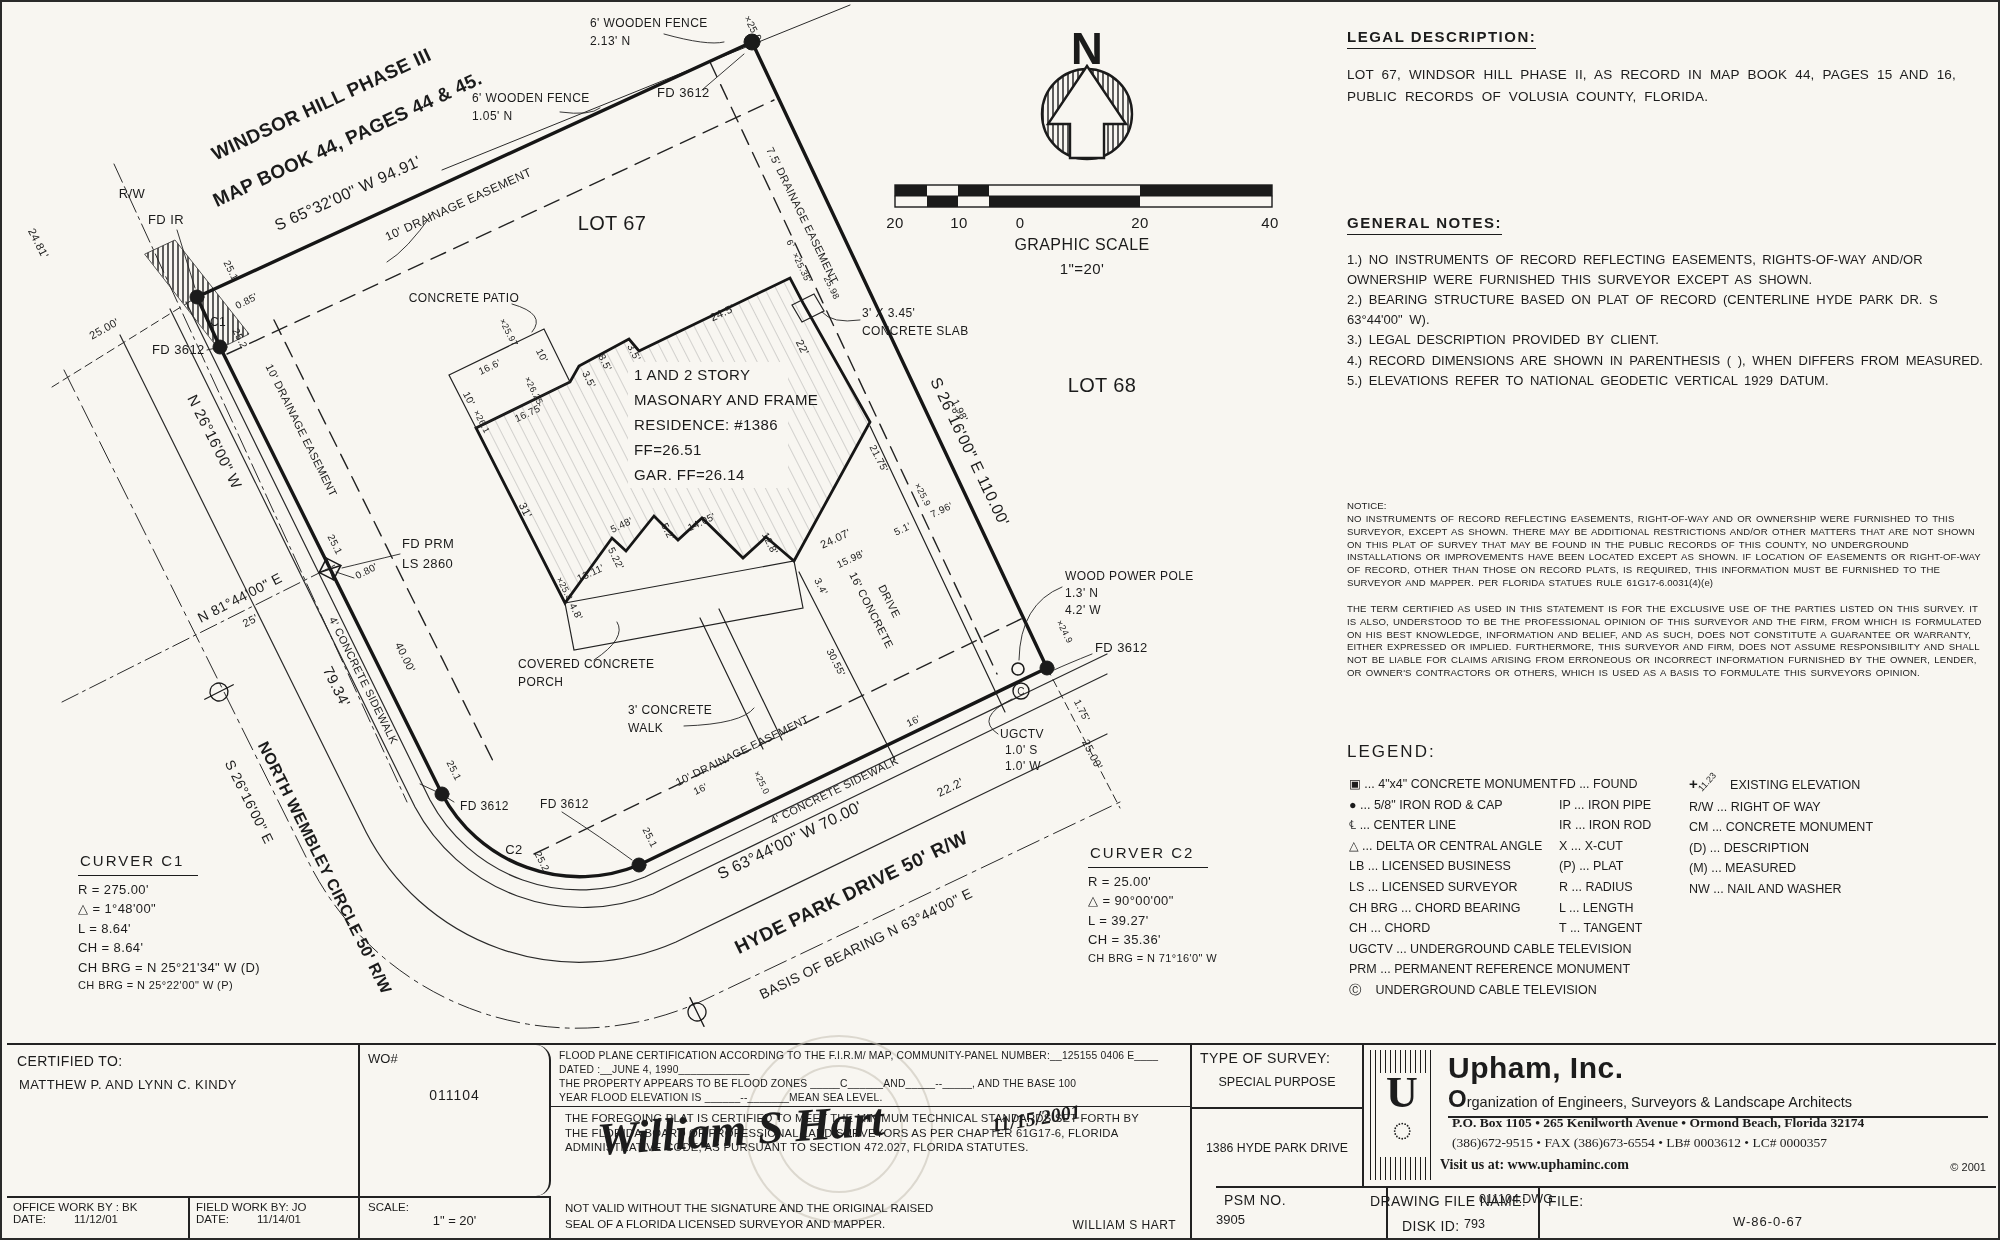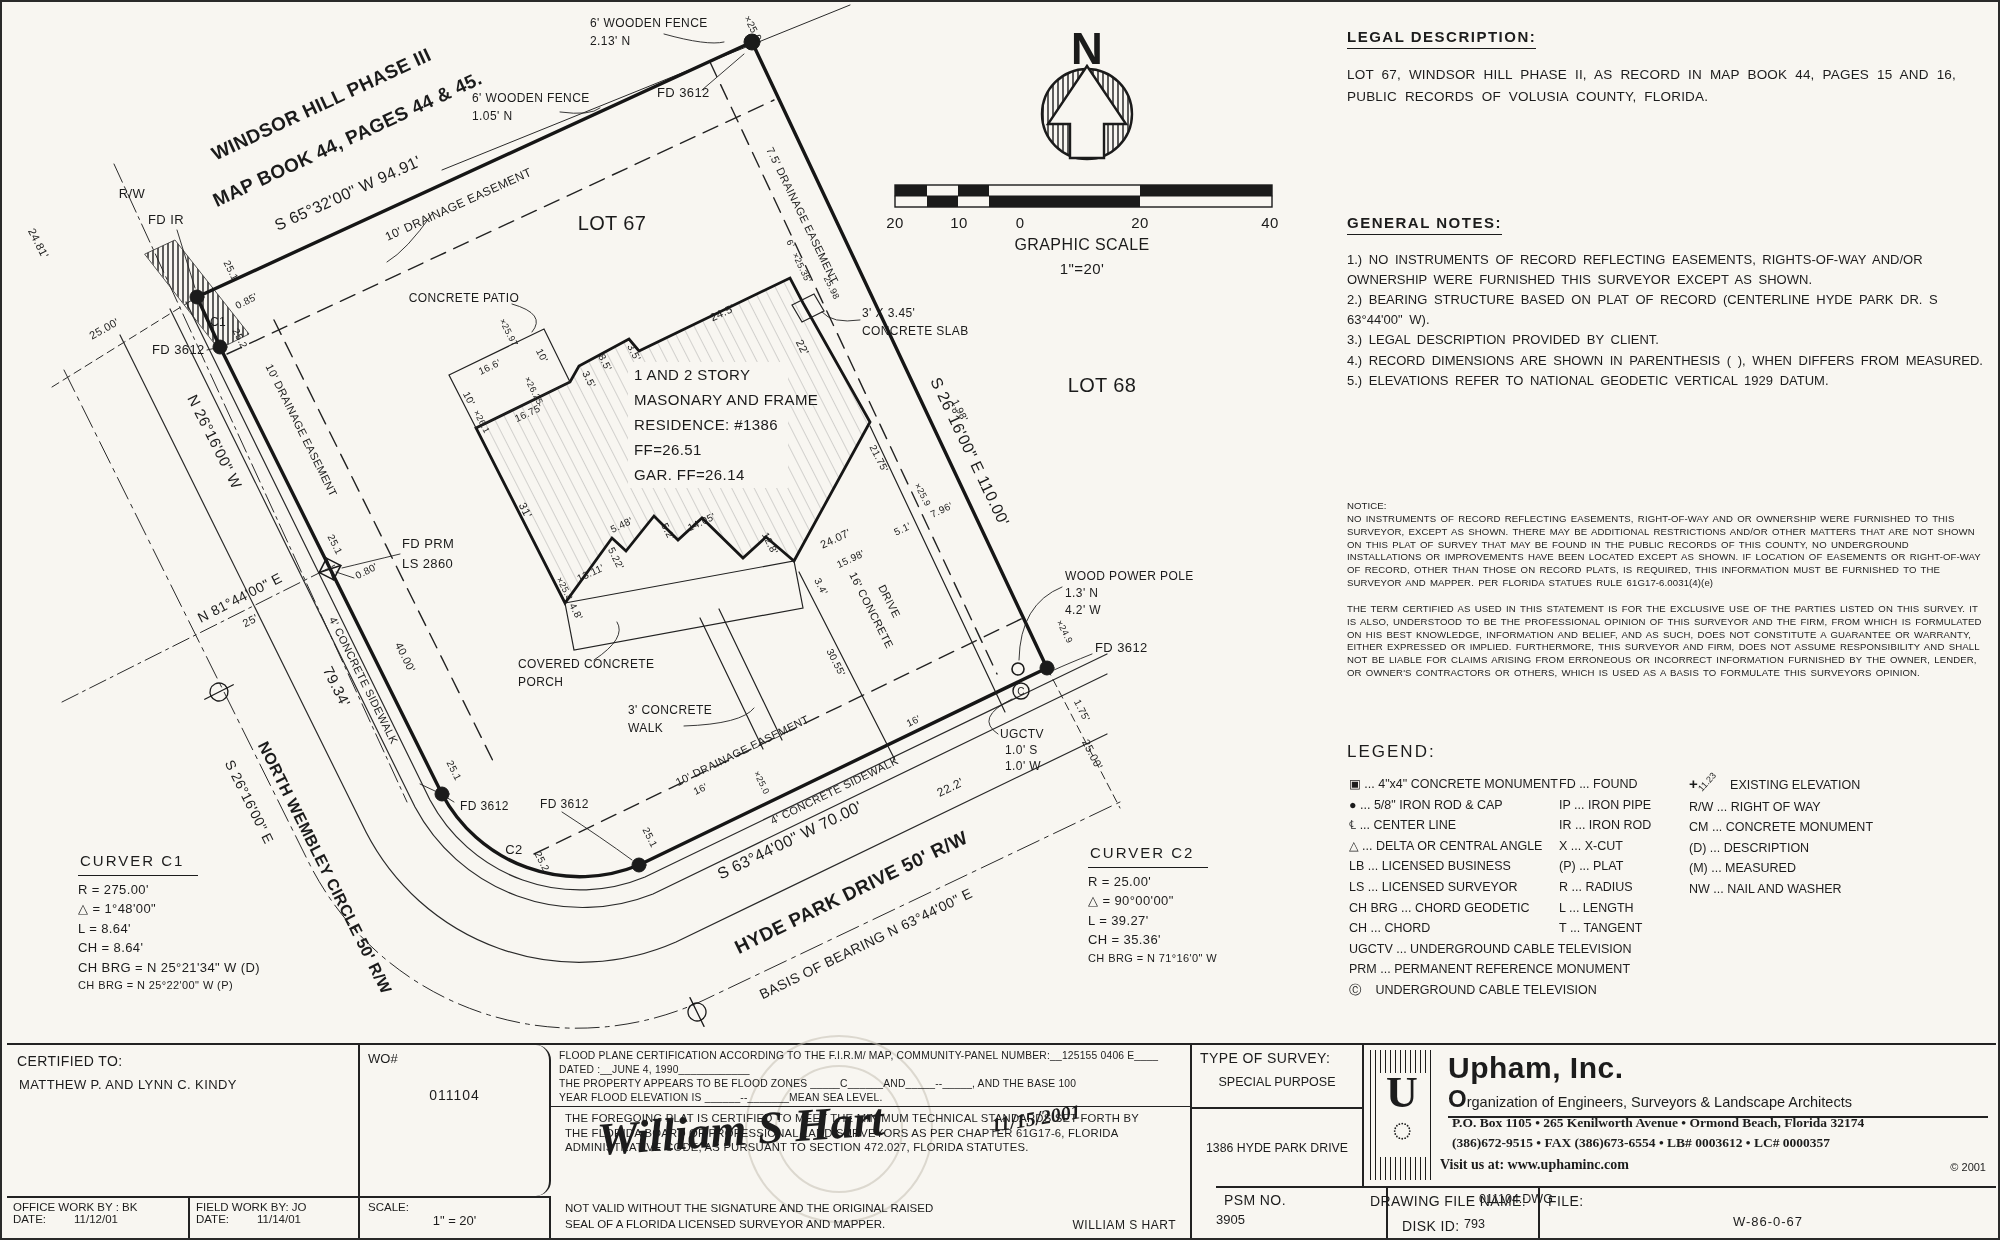--- a/index.html
+++ b/index.html
@@ -315,21 +315,21 @@
     </div>
 
     <div class="abs" style="top:740px;"><span style="font-size:17px;letter-spacing:2px;" data-name="legend-heading">LEGEND:</span></div>
     <div class="abs" style="top:772px;left:2px;width:330px;" data-name="legend-col-1">
         <div class="lg-row" data-name="legend-item">▣ ... 4"x4" CONCRETE MONUMENT</div>
         <div class="lg-row" data-name="legend-item">● ... 5/8" IRON ROD &amp; CAP</div>
         <div class="lg-row" data-name="legend-item">℄ ... CENTER LINE</div>
         <div class="lg-row" data-name="legend-item">△ ... DELTA OR CENTRAL ANGLE</div>
         <div class="lg-row" data-name="legend-item">LB ... LICENSED BUSINESS</div>
         <div class="lg-row" data-name="legend-item">LS ... LICENSED SURVEYOR</div>
-        <div class="lg-row" data-name="legend-item">CH BRG ... CHORD GEODETIC</div>
+        <div class="lg-row" data-name="legend-item">CH BRG ... CHORD BEARING</div>
         <div class="lg-row" data-name="legend-item">CH ... CHORD</div>
         <div class="lg-row" data-name="legend-item">UGCTV ... UNDERGROUND CABLE TELEVISION</div>
         <div class="lg-row" data-name="legend-item">PRM ... PERMANENT REFERENCE MONUMENT</div>
         <div class="lg-row" data-name="legend-item">Ⓒ    UNDERGROUND CABLE TELEVISION</div>
       </div>
     <div class="abs" style="top:772px;left:212px;width:150px;" data-name="legend-col-2">
         <div class="lg-row" data-name="legend-item">FD ... FOUND</div>
         <div class="lg-row" data-name="legend-item">IP ... IRON PIPE</div>
         <div class="lg-row" data-name="legend-item">IR ... IRON ROD</div>
         <div class="lg-row" data-name="legend-item">X ... X-CUT</div>
@@ -414,21 +414,21 @@
       <div class="stripes" data-name="upham-logo-stripes" style="left:6px;top:5px;width:64px;height:130px;"></div>
       <div class="abs" data-name="upham-logo-monogram" style="left:14px;top:28px;width:48px;height:84px;background:#f8f6f1;font-family:'Liberation Serif',serif;font-weight:bold;text-align:center;">
         <div style="font-size:44px;line-height:40px;" data-name="upham-logo-letter">U</div>
         <div style="font-size:34px;line-height:30px;margin-top:2px;">◌</div>
       </div>
       <div class="abs" style="left:84px;top:6px;font-size:30px;font-weight:bold;letter-spacing:.5px;" data-name="upham-name">Upham, Inc.</div>
       <div class="abs" style="left:84px;top:40px;width:540px;border-bottom:2px solid #222;padding-bottom:3px;font-size:14.5px;" data-name="upham-tagline-row">
         <span style="font-size:24px;font-weight:bold;" data-name="upham-tag-initial">O</span><span data-name="upham-tagline">rganization of Engineers, Surveyors &amp; Landscape Architects</span>
       </div>
       <div class="abs" style="left:88px;top:70px;font-family:'Liberation Serif',serif;font-weight:bold;font-size:13.5px;" data-name="upham-address-1">P.O. Box 1105 • 265 Kenilworth Avenue • Ormond Beach, Florida 32174</div>
-      <div class="abs" style="left:88px;top:90px;font-family:'Liberation Serif',serif;font-weight:bold;font-size:13.5px;" data-name="upham-address-2">(386)672-9515  •  FAX (386)673-6554  •  LB# 0003612  •  LC# 0000357</div>
+      <div class="abs" style="left:88px;top:90px;font-family:'Liberation Serif',serif;font-weight:normal;font-size:13.5px;" data-name="upham-address-2">(386)672-9515  •  FAX (386)673-6554  •  LB# 0003612  •  LC# 0000357</div>
       <div class="abs" style="left:76px;top:112px;font-family:'Liberation Serif',serif;font-weight:bold;font-size:14px;" data-name="upham-website">Visit us at:  www.uphaminc.com</div>
       <div class="abs" style="right:10px;top:116px;font-size:11px;" data-name="upham-copyright">© 2001</div>
     </div>
     <div class="cell" data-name="drawing-file-cell" style="left:1357px;top:141px;width:176px;height:54px;border-top-width:2px;border-right-width:2px;">
       <div class="abs lab" style="left:6px;top:5px;" data-name="drawing-file-label">DRAWING FILE NAME:</div>
       <div class="abs" style="left:115px;top:4px;font-size:12.5px;" data-name="drawing-file-name">011104.DWG</div>
       <div class="abs lab" style="left:38px;top:30px;" data-name="disk-id-label">DISK ID:</div>
       <div class="abs" style="left:100px;top:29px;font-size:12.5px;" data-name="disk-id">793</div>
     </div>
     <div class="cell" data-name="file-cell" style="left:1533px;top:141px;width:456px;height:54px;border-top-width:2px;">

